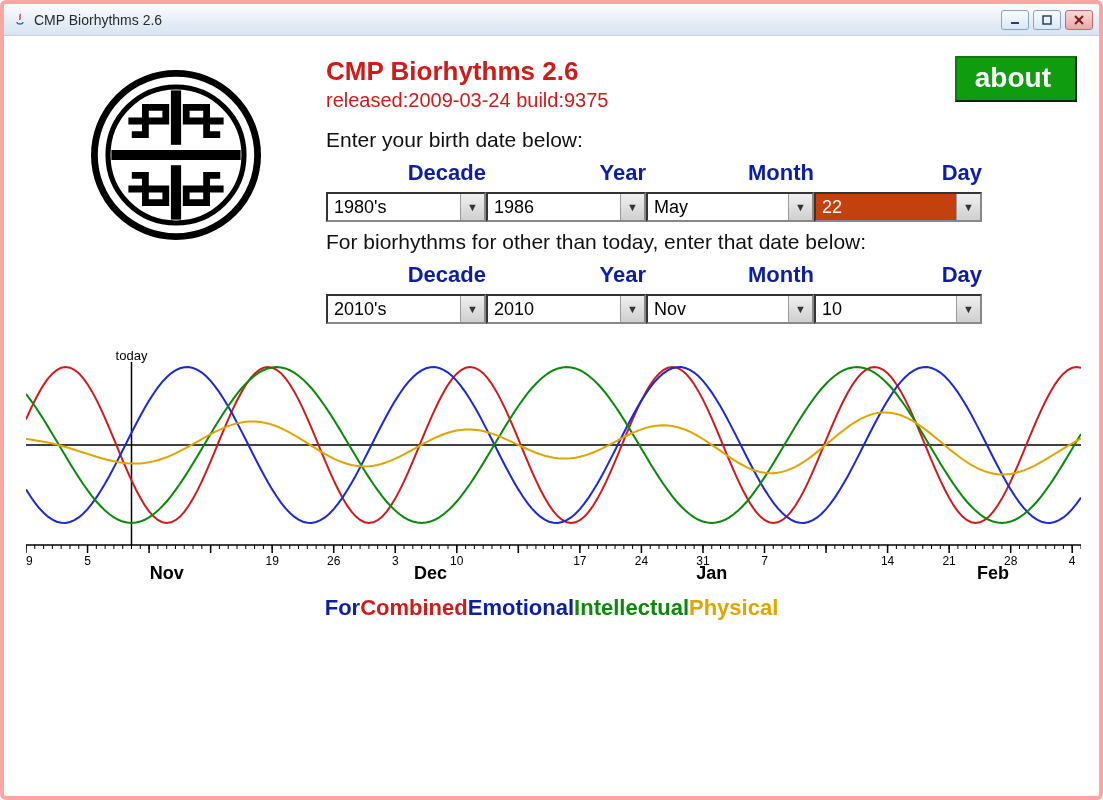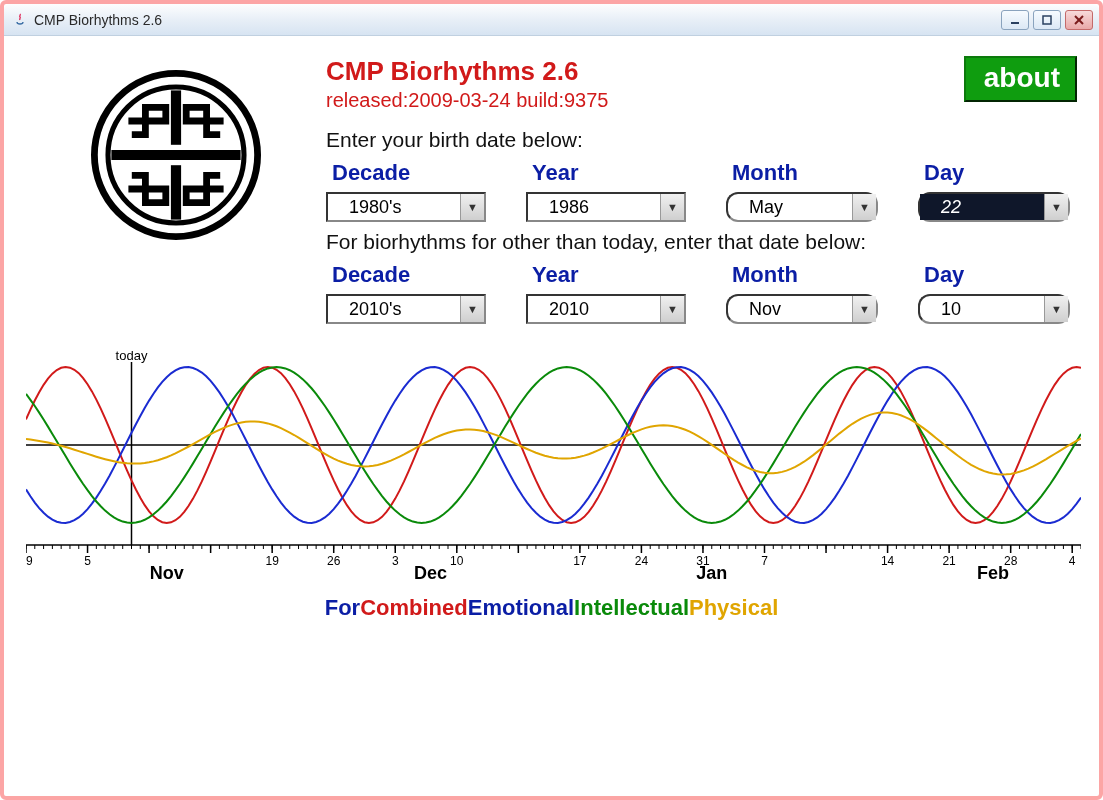--- a/index.html
+++ b/index.html
@@ -75,82 +75,81 @@
     position:relative;
   }
   .about-btn{
     position:absolute;
     right:0;top:6px;
     background:#0f9d0f;
     border:2px outset #0c7a0c;
     color:#fff;
     font-size:28px;
     font-weight:bold;
-    padding:4px 15px 6px 18px;
+    padding:4px 24px 6px 18px;
     font-family: Arial, sans-serif;
   }
   .app-title{
     color:#d11a1a;
     font-size:26px;
     font-weight:bold;
     margin:6px 0 2px 0;
   }
   .release{
     color:#d11a1a;
     font-size:20px;
     margin-bottom:16px;
   }
   .prompt{
     font-size:21px;
     color:#111;
     margin: 6px 0 8px 0;
   }
   .field-row{
     display:flex;
-    gap:40px;
     margin-bottom:8px;
+    text-align:right;
   }
   .field{
     display:flex;flex-direction:column;
     min-width:150px;
   }
   .field-label{
     color:#0b1ea5;
     font-weight:bold;
     font-size:22px;
     margin-bottom:6px;
     padding-left:6px;
   }
   .select{
     display:flex;
     border:2px inset #888;
     height:30px;
     background:#fff;
     align-items:stretch;
     width:160px;
   }
-  .select.small{ width:152px;border-radius:12px; }
+  .select.small{ width:168px; }
   .select .val{
     flex:1;
-    padding:3px 21px;
+    padding:3px 6px;
     font-size:18px;
     color:#000;
     display:flex;align-items:center;
   }
   .select .arrow{
     width:24px;
     border-left:1px solid #999;
     background:linear-gradient(to bottom,#f0f0f0,#cfcfcf);
     display:flex;align-items:center;justify-content:center;
     font-size:11px;color:#333;
   }
   .select.highlight .val{
-    background:#0f172a;
+    background:#c2410c;
     color:#fff;
-    font-style:italic;
   }
   
   .chart-area{
     margin-top:18px;
   }
   svg.chart{ display:block; }
   .legend-row{
     display:flex;
     justify-content:center;
     margin-top:10px;

